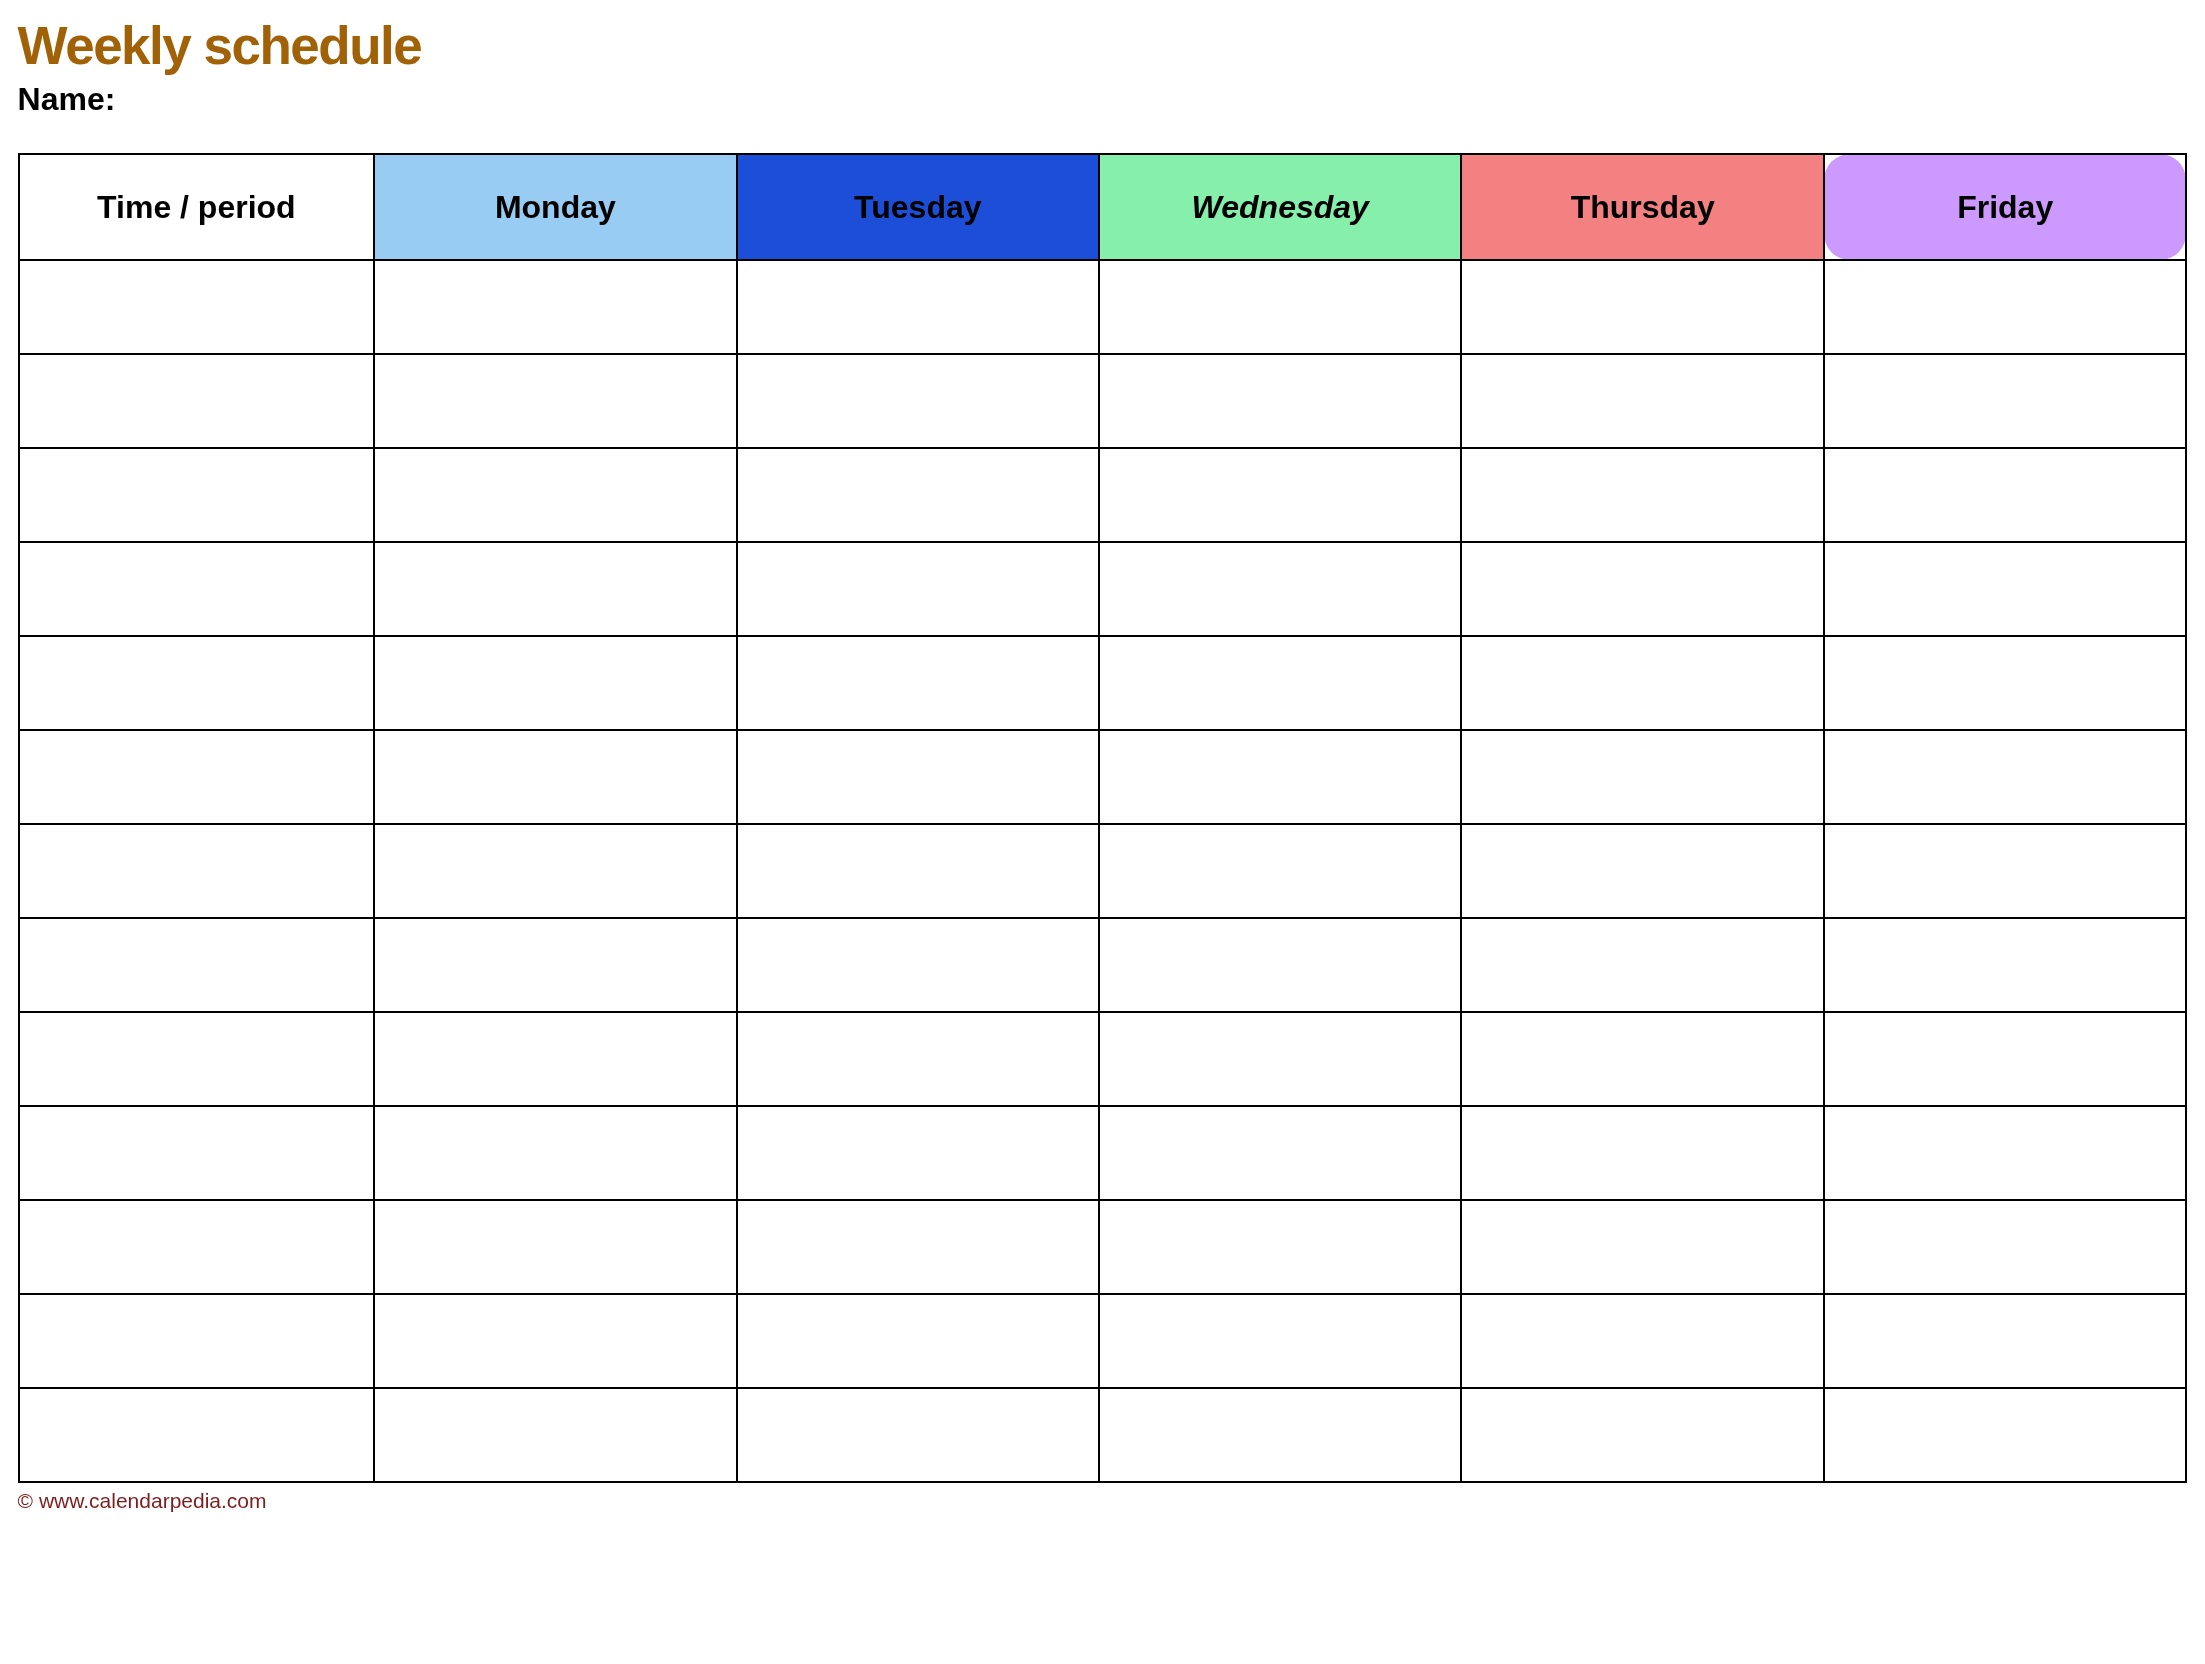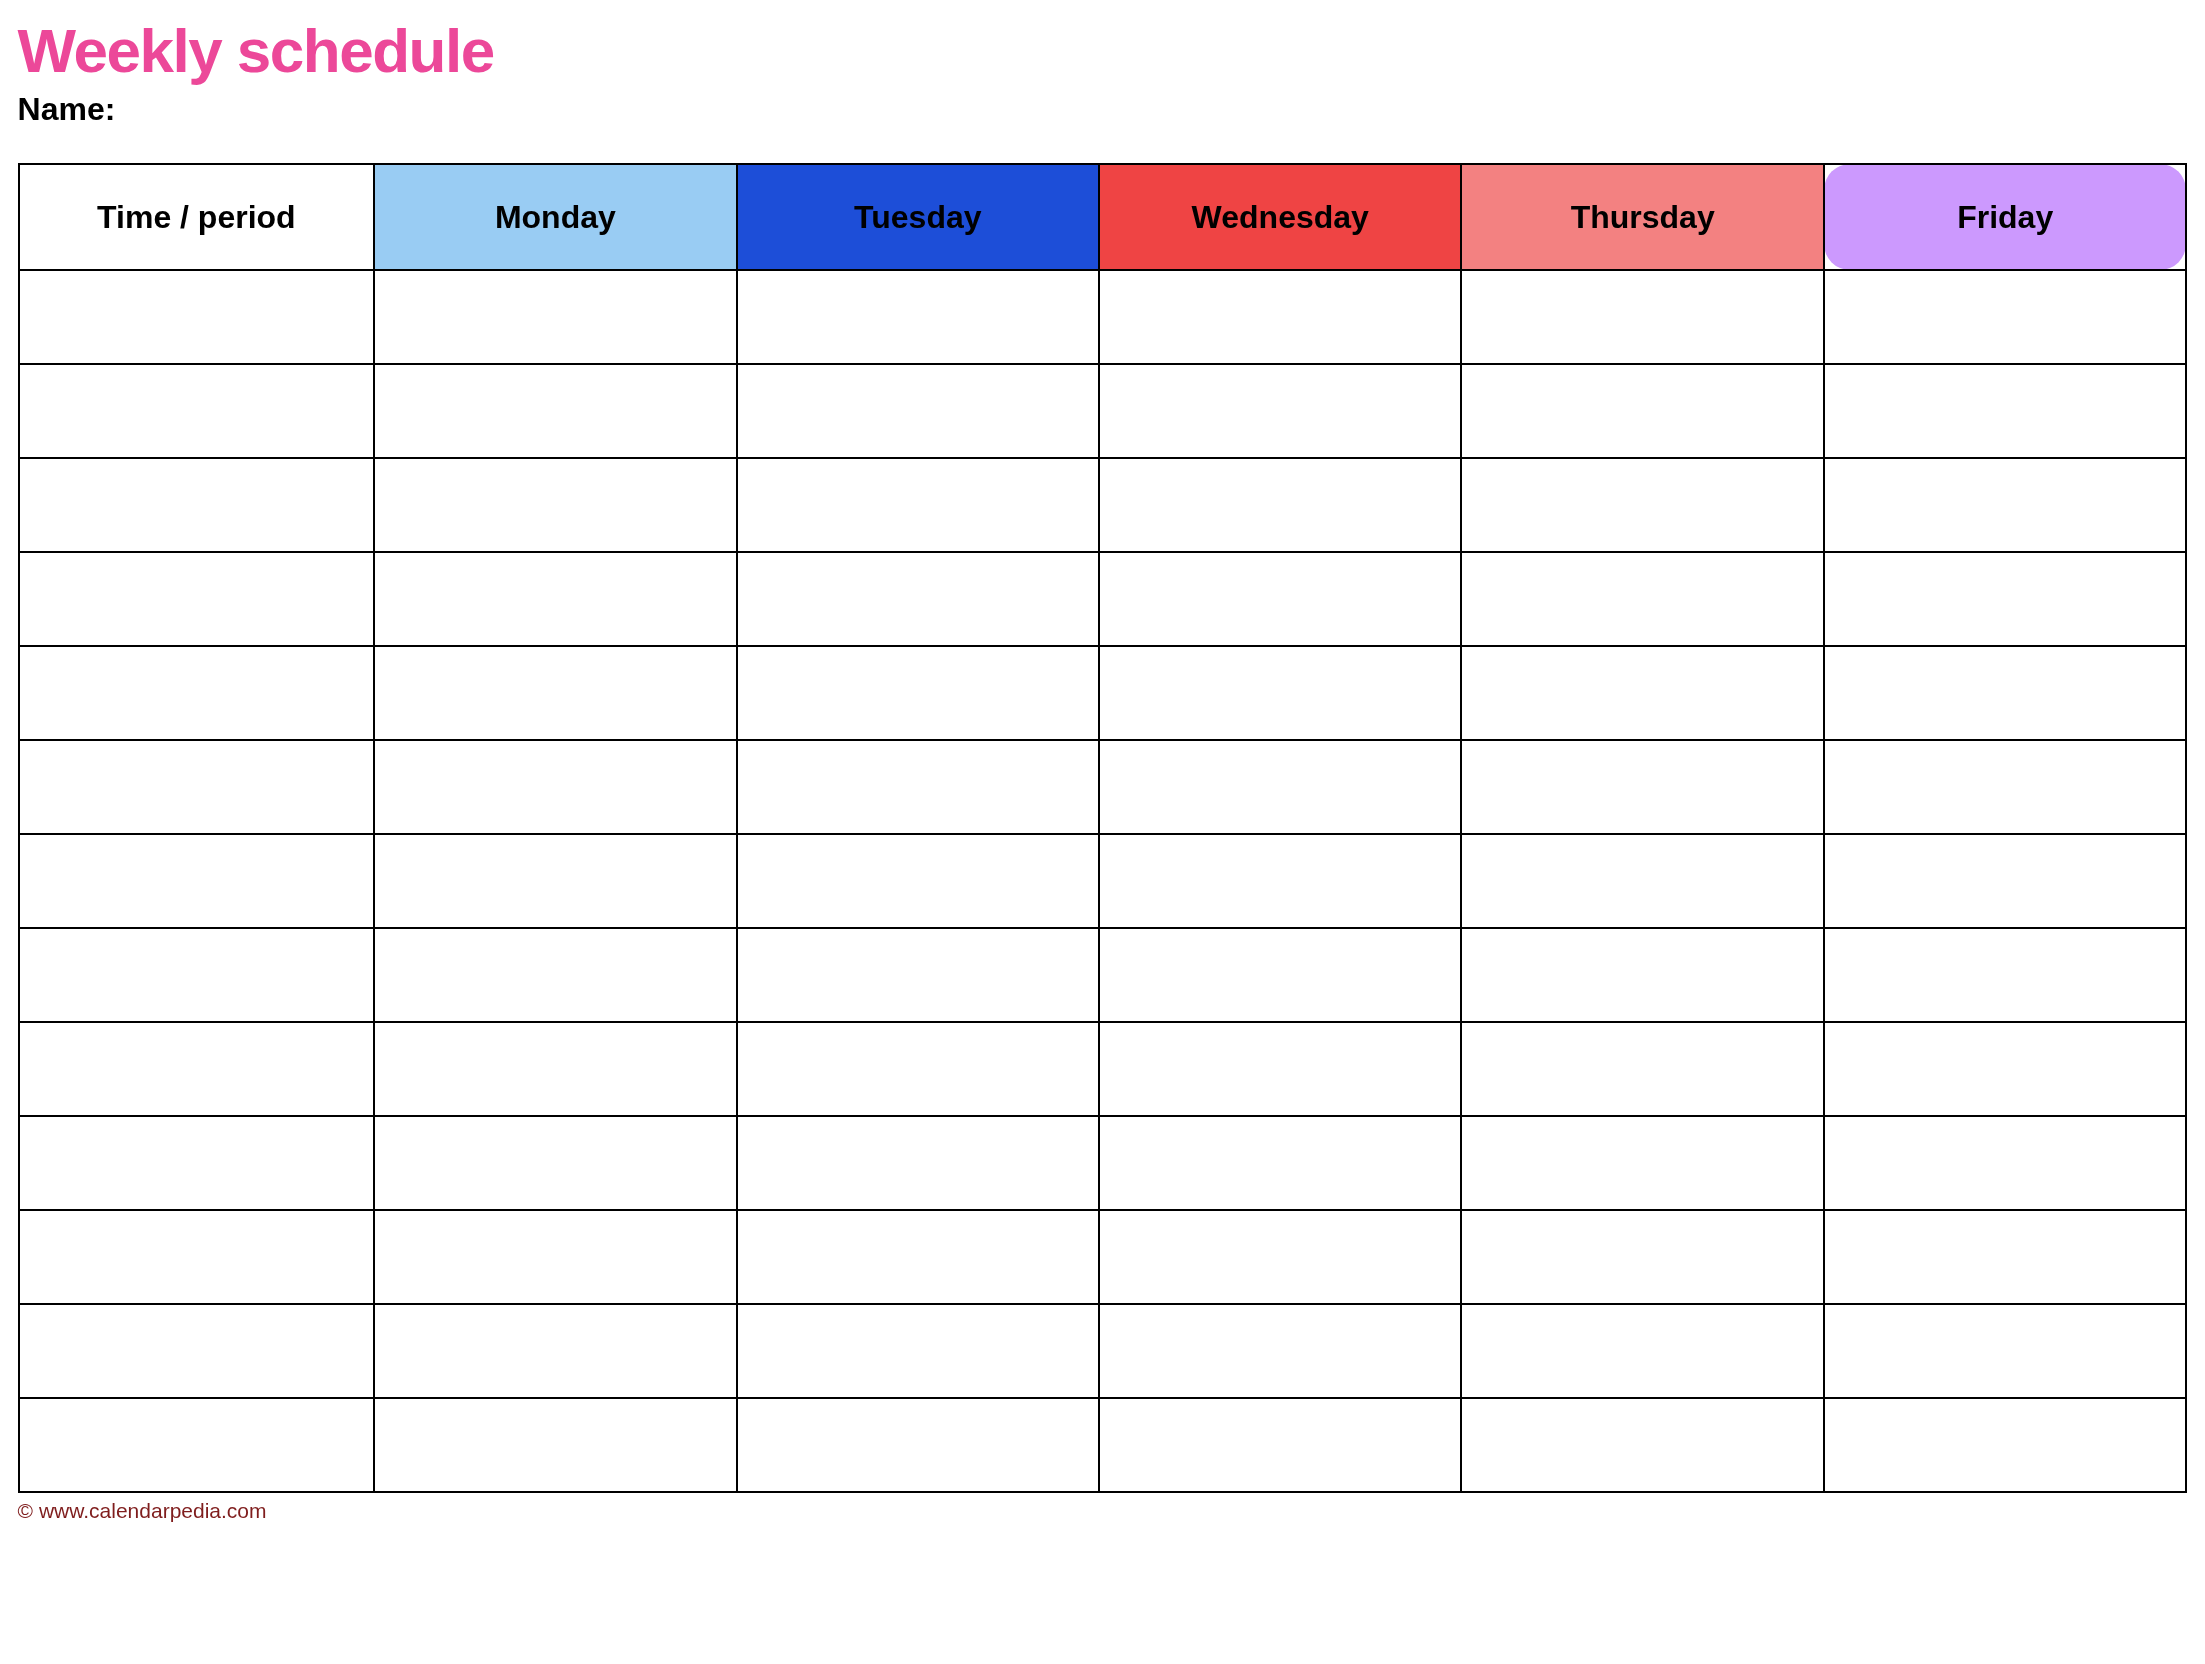--- a/index.html
+++ b/index.html
@@ -14,23 +14,23 @@
       width: 2205px;
       height: 1665px;
     }
     .header-row {
       display: flex;
       justify-content: space-between;
       align-items: flex-start;
       margin-bottom: 5.9px;
     }
     .title {
-      font-size: 62px;
+      font-size: 53px;
       font-weight: 900;
-      color: #ec4899;
+      color: #a16207;
       letter-spacing: -1.5px;
     }
     .brand {
       text-align: right;
       margin-top: 4.4px;
     }
     .brand-name {
       font-size: 42px;
       font-weight: 400;
       color: #000;
@@ -89,21 +89,21 @@
 </div>
 
 <div class="name-label">Name:</div>
 
 <table>
   <thead>
     <tr id="header-row">
       <th class="time-header">Time / period</th>
     <th class="day" style="background-color: rgb(153, 204, 243);">Monday</th>
         <th class="day" style="background-color: #1d4ed8;">Tuesday</th>
-        <th class="day" style="background-color: #ef4444;">Wednesday</th>
+        <th class="day" style="background-color: #86efac; font-style: italic;">Wednesday</th>
         <th class="day" style="background-color: rgb(243, 129, 129);">Thursday</th>
         <th class="day" style="background-color: rgb(204, 153, 254); border-radius: 26px;">Friday</th>
       </tr>
   </thead>
   <tbody id="tbody">
   <tr>
         <td></td>
         <td></td>
         <td></td>
         <td></td>

